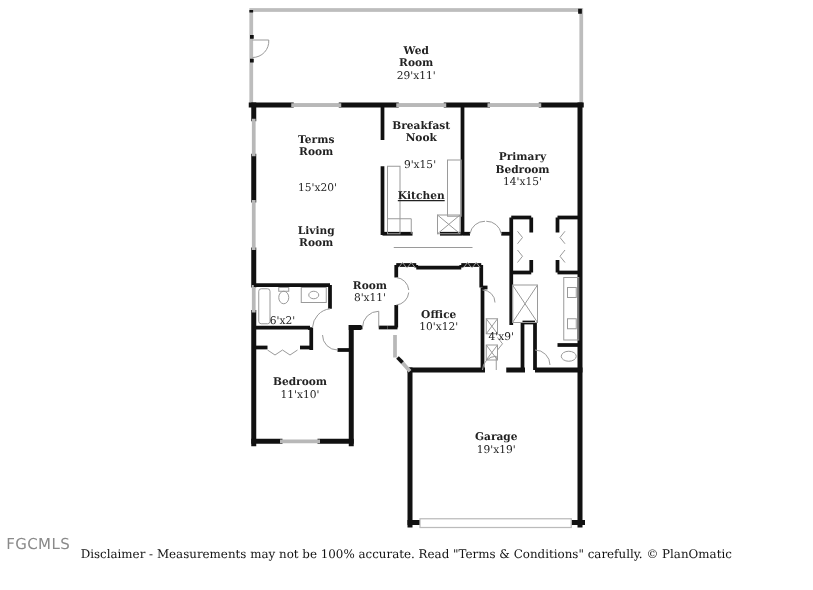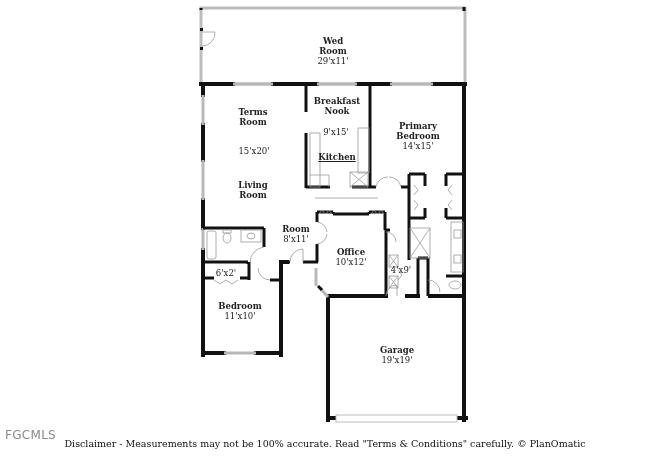--- a/index.html
+++ b/index.html
@@ -217,21 +217,21 @@
 <div class="lbl" style="left:296px; top:224px;">
   <div>Room</div>
   <div class="dim">8'x11'</div>
 </div>
 
 <div class="lbl" style="left:351px; top:247px;">
   <div>Office</div>
   <div class="dim">10'x12'</div>
 </div>
 
-<div class="lbl dim" style="left:226px; top:268px;">6'x2'</div>
+<div class="lbl dim" style="left:226px; top:252px;">6'x2'</div>
 
 <div class="lbl dim" style="left:401px; top:265px;">4'x9'</div>
 
 <div class="lbl" style="left:240px; top:301px;">
   <div>Bedroom</div>
   <div class="dim">11'x10'</div>
 </div>
 
 <div class="lbl" style="left:397px; top:345px;">
   <div>Garage</div>

